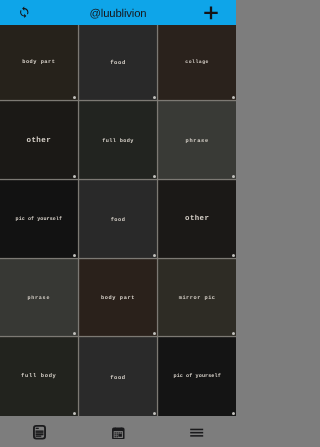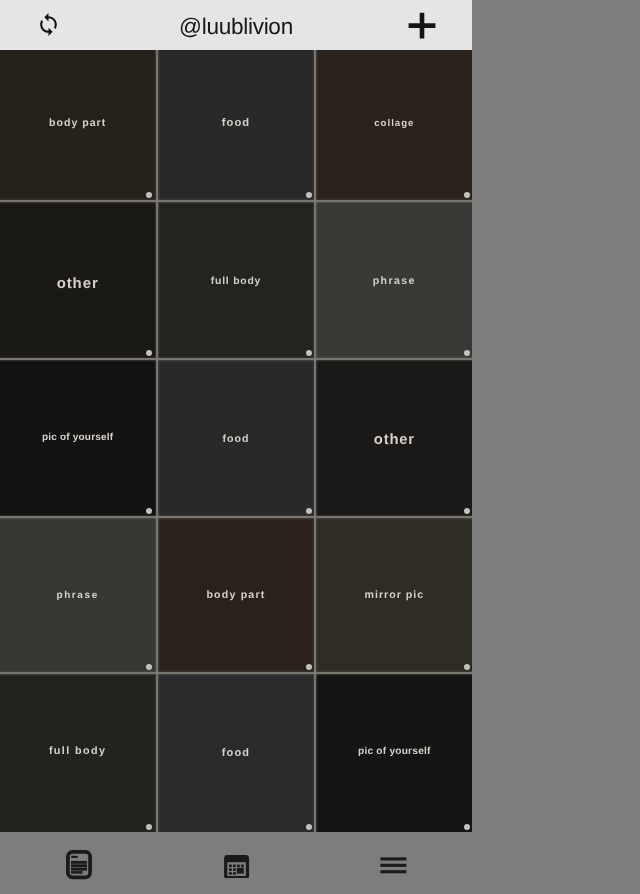--- a/index.html
+++ b/index.html
@@ -1,28 +1,28 @@
 <!DOCTYPE html>
 <html><head>
 <meta charset="utf-8">
 <style>
   html,body{margin:0;padding:0;}
   body{width:236px;height:447px;overflow:hidden;background:#7d7d7d;
        font-family:"Liberation Sans",sans-serif;-webkit-font-smoothing:antialiased;text-rendering:geometricPrecision;}
   .app{position:relative;width:236px;height:447px;overflow:hidden;}
 
-  .topbar{position:absolute;left:0;top:0;width:236px;height:41px;background:#e5e5e5;}
+  .topbar{position:absolute;left:0;top:0;width:236px;height:41px;background:#0ea5e9;}
   .title{position:absolute;left:0;top:1.5px;width:236px;height:25px;
          display:flex;align-items:center;justify-content:center;
          font-size:11.3px;color:#17171a;letter-spacing:-0.15px;}
   .tb-btn{position:absolute;top:0;height:25px;width:50px;
           display:flex;align-items:center;justify-content:center;}
 
   .grid{position:absolute;left:0;top:25px;width:236px;height:391px;background:#6f6c67;}
-  .tile{position:absolute;overflow:hidden;}
+  .tile{position:absolute;overflow:hidden;font-family:Liberation Mono, monospace;}
   .tlabel{position:absolute;left:0;top:0;width:100%;height:100%;
           display:flex;align-items:center;justify-content:center;
           color:#d6d0c8;font-weight:bold;letter-spacing:0.25px;line-height:1;}
   .vdiv{position:absolute;top:0;width:3px;height:391px;pointer-events:none;
         background:linear-gradient(to right, rgba(128,125,119,0) 0%, rgba(128,125,119,0.18) 30%, rgba(128,125,119,0.78) 50%, rgba(128,125,119,0.30) 70%, rgba(128,125,119,0) 100%);}
   .hdiv{position:absolute;left:0;height:3px;width:236px;pointer-events:none;
         background:linear-gradient(to bottom, rgba(128,125,119,0) 0%, rgba(128,125,119,0.18) 30%, rgba(128,125,119,0.78) 50%, rgba(128,125,119,0.30) 70%, rgba(128,125,119,0) 100%);}
   .dot{position:absolute;width:3.0px;height:3.0px;border-radius:50%;
        background:#c2c1bd;}
 

